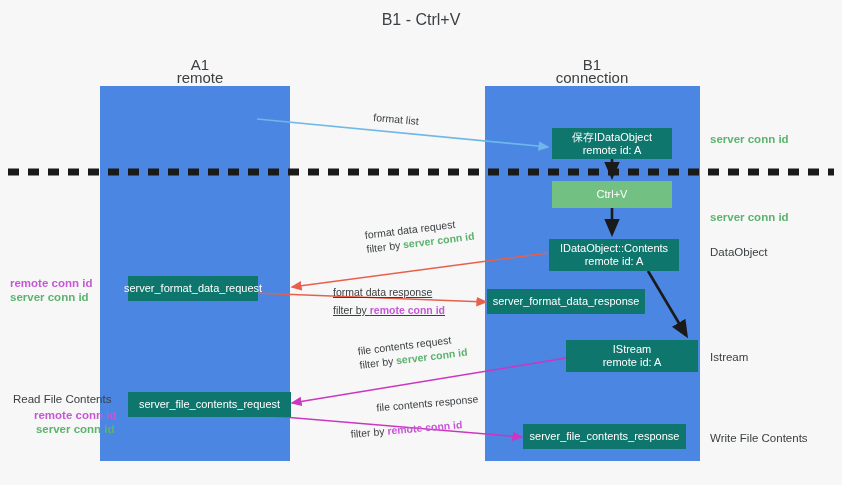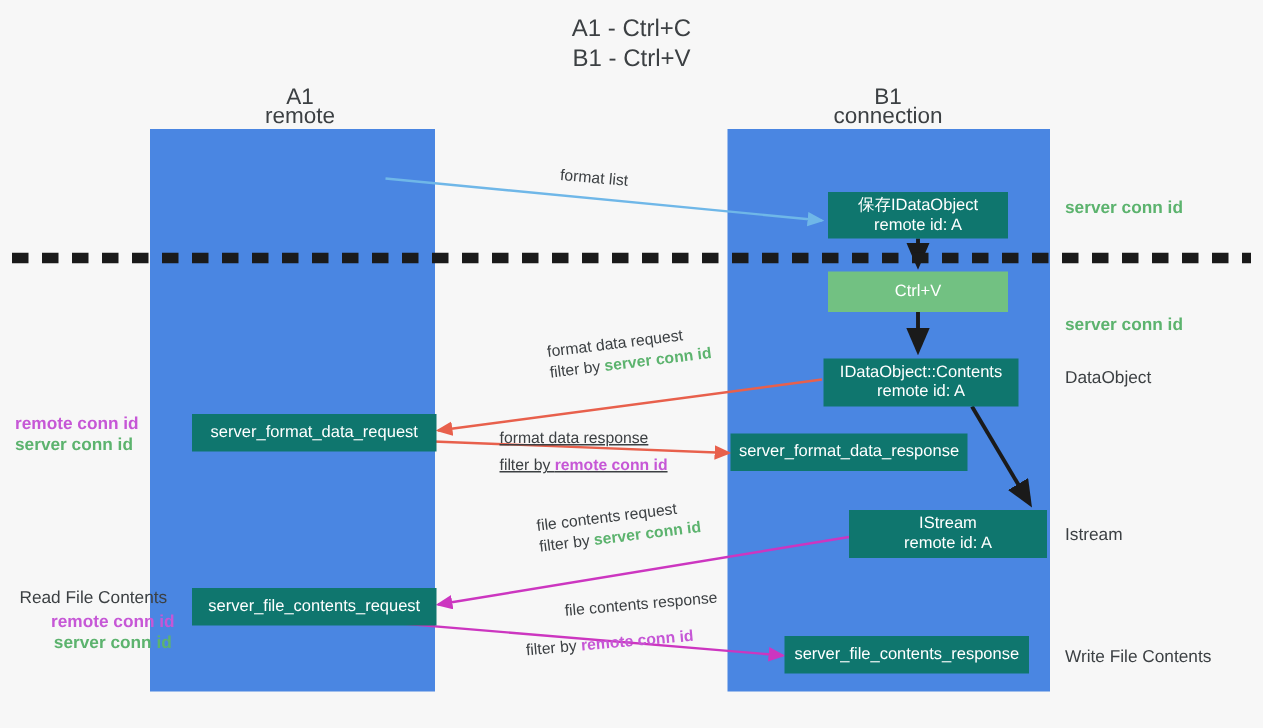--- a/index.html
+++ b/index.html
@@ -31,21 +31,20 @@
   .annot{position:absolute;font-size:10.5px;line-height:14px;color:#3c4043;
          white-space:nowrap;transform-origin:left top;}
   .annot .k{font-weight:bold;}
 </style>
 </head>
 <body>
 
 <div id="stage">
 
   <div class="title">
-    <div>A1 - Ctrl+C</div>
     <div>B1 - Ctrl+V</div>
   </div>
 
   <div class="lane-head" style="left:140px;top:58px;width:120px;">
     <div>A1</div>
     <div>remote</div>
   </div>
   <div class="lane-head" style="left:532px;top:58px;width:120px;">
     <div>B1</div>
     <div>connection</div>
@@ -98,21 +97,21 @@
   <div class="box orange" style="left:549px;top:239px;width:130px;height:32px;">
     <div>IDataObject::Contents</div>
     <div class="l2">remote id: A</div>
   </div>
 
   <div class="box orange" style="left:566px;top:340px;width:132px;height:32px;">
     <div>IStream</div>
     <div class="l2">remote id: A</div>
   </div>
 
-  <div class="box orange" style="left:128px;top:276px;width:163px;height:25px;">
+  <div class="box orange" style="left:128px;top:276px;width:130px;height:25px;">
     <div>server_format_data_request</div>
   </div>
 
   <div class="box orange" style="left:487px;top:289px;width:158px;height:25px;">
     <div>server_format_data_response</div>
   </div>
 
   <div class="box orange" style="left:128px;top:392px;width:163px;height:25px;">
     <div>server_file_contents_request</div>
   </div>

